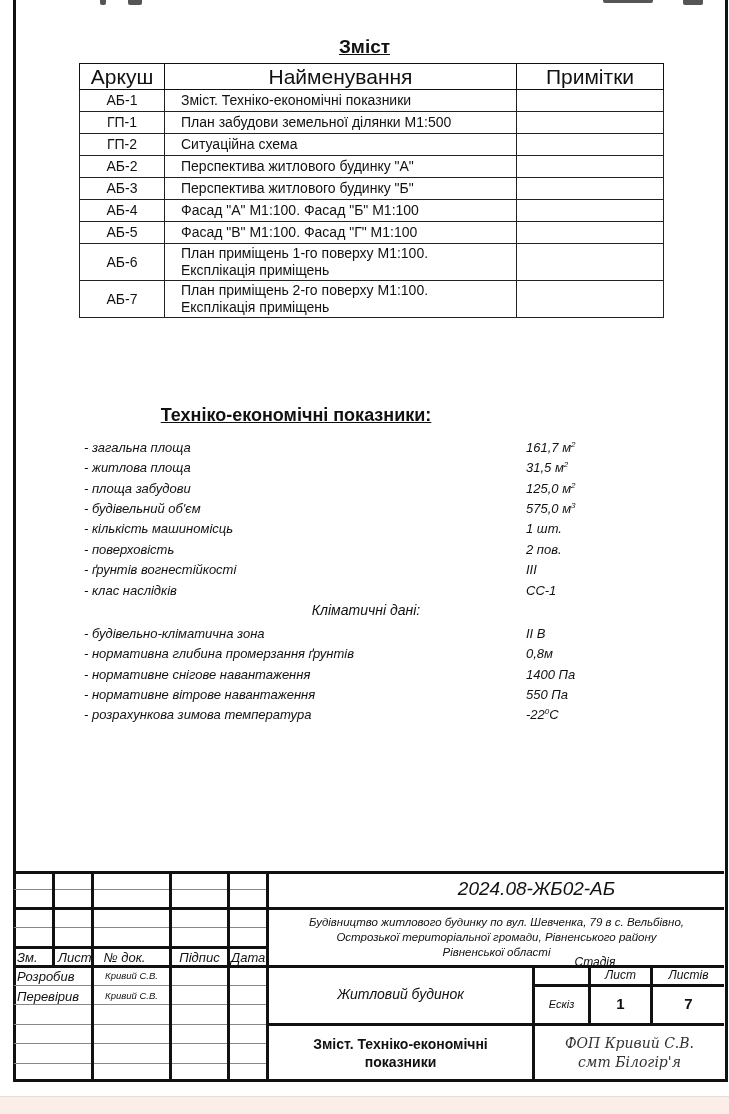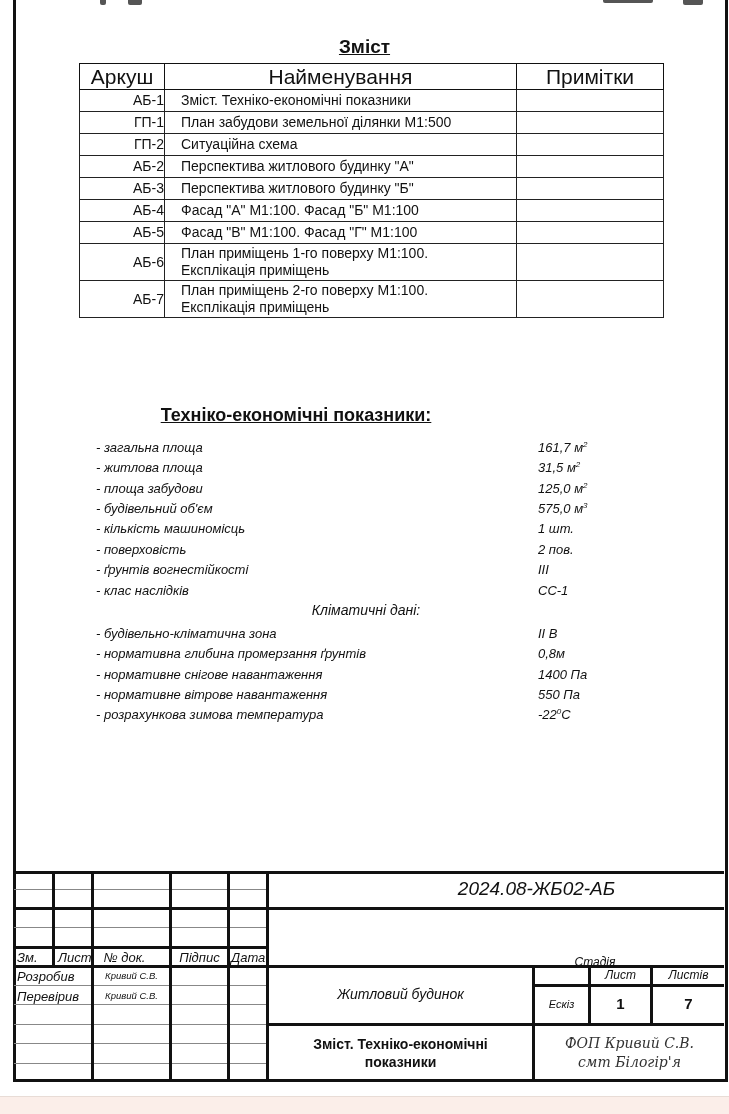--- a/index.html
+++ b/index.html
@@ -5,26 +5,26 @@
   html,body{margin:0;padding:0;}
   body{width:729px;height:1114px;position:relative;background:#ffffff;overflow:hidden;font-family:"Liberation Sans",sans-serif;color:#111;}
   .frame{position:absolute;left:13px;top:-4px;width:709px;height:1083px;border:3px solid #111;border-top:none;box-sizing:content-box;}
   .bottom-band{position:absolute;left:0;top:1096px;width:729px;height:18px;background:#fbeee9;border-top:1px solid #e8dcd6;}
   .topfrag{position:absolute;top:0;height:5px;background:#555;border-radius:0 0 2px 2px;}
 
   .toc-title{position:absolute;left:0;width:729px;top:36px;text-align:center;font-weight:bold;font-size:19px;text-decoration:underline;}
   table.toc{position:absolute;left:79px;top:63px;width:585px;border-collapse:collapse;}
   table.toc th{font-weight:normal;font-size:21px;border:1.5px solid #111;height:25px;padding:0;line-height:24px;}
   table.toc td{border:1px solid #222;font-size:14px;padding:0 0 0 16px;height:21px;line-height:17px;}
-  table.toc td.sheet{text-align:right;padding:0;width:84px;}
+  table.toc td.sheet{text-align:center;padding:0;width:84px;}
   table.toc td.note{width:130px;}
   table.toc tr.tall td{height:36px;}
 
   .tep-title{position:absolute;left:0;width:587px;top:405px;text-align:center;font-weight:bold;font-size:18px;text-decoration:underline;padding-left:5px;box-sizing:border-box;}
-  .tep-row{position:absolute;left:96px;width:520px;height:20px;font-style:italic;font-size:13px;line-height:20px;}
+  .tep-row{position:absolute;left:84px;width:520px;height:20px;font-style:italic;font-size:13px;line-height:20px;}
   .tep-row .lab{position:absolute;left:0;}
   .tep-row .val{position:absolute;left:442px;}
   .clim-title{position:absolute;left:0;width:729px;text-align:center;font-style:italic;font-size:14px;top:602px;padding-left:3px;box-sizing:border-box;}
   sup{font-size:8px;line-height:0;}
 
   
   .tb{position:absolute;left:14px;top:871px;width:710px;height:211px;}
   .hl{position:absolute;height:0;border-top:1px solid #888;}
   .hl.thick{border-top:3px solid #111;}
   .vl{position:absolute;width:0;border-left:3px solid #111;}
@@ -194,20 +194,25 @@
   <div class="cell-text center" style="left:80px;top:79px;width:61px;">№ док.</div>
   <div class="cell-text center" style="left:158px;top:79px;width:55px;">Підпис</div>
   <div class="cell-text" style="left:217px;top:79px;width:35px;">Дата</div>
 
   <div class="cell-text" style="left:3px;top:98px;">Розробив</div>
   <div class="cell-text center" style="left:80px;top:99px;width:75px;font-size:9.5px;">Кривий С.В.</div>
   <div class="cell-text" style="left:3px;top:118px;">Перевірив</div>
   <div class="cell-text center" style="left:80px;top:119px;width:75px;font-size:9.5px;">Кривий С.В.</div>
 
   <div class="cell-text center" style="left:255px;top:7px;width:535px;font-size:19px;">2024.08-ЖБ02-АБ</div>
+  <div class="cell-text center" style="left:255px;top:44px;width:455px;font-size:11.5px;line-height:15px;">
+    <div>Будівництво житлового будинку по вул. Шевченка, 79 в с. Вельбівно,</div>
+    <div>Острозької територіальної громади, Рівненського району</div>
+    <div>Рівненської області</div>
+  </div>
   <div class="cell-text center" style="left:255px;top:115px;width:263px;font-size:14px;">Житловий будинок</div>
 
   <div class="cell-text center" style="left:521px;top:84px;width:56px;font-size:12px;padding-left:32px;">Стадія</div>
   <div class="cell-text center" style="left:577px;top:97px;width:59px;font-size:12px;">Лист</div>
   <div class="cell-text center" style="left:639px;top:97px;width:71px;font-size:12px;">Листів</div>
   <div class="cell-text center" style="left:521px;top:127px;width:53px;font-size:11px;">Ескіз</div>
   <div class="cell-text center" style="left:577px;top:124px;width:59px;font-size:15px;font-style:normal;font-weight:bold;">1</div>
   <div class="cell-text center" style="left:639px;top:124px;width:71px;font-size:15px;font-style:normal;font-weight:bold;">7</div>
 
   <div class="cell-text center" style="left:255px;top:164px;width:263px;font-size:14px;font-style:normal;font-weight:bold;line-height:18px;">

